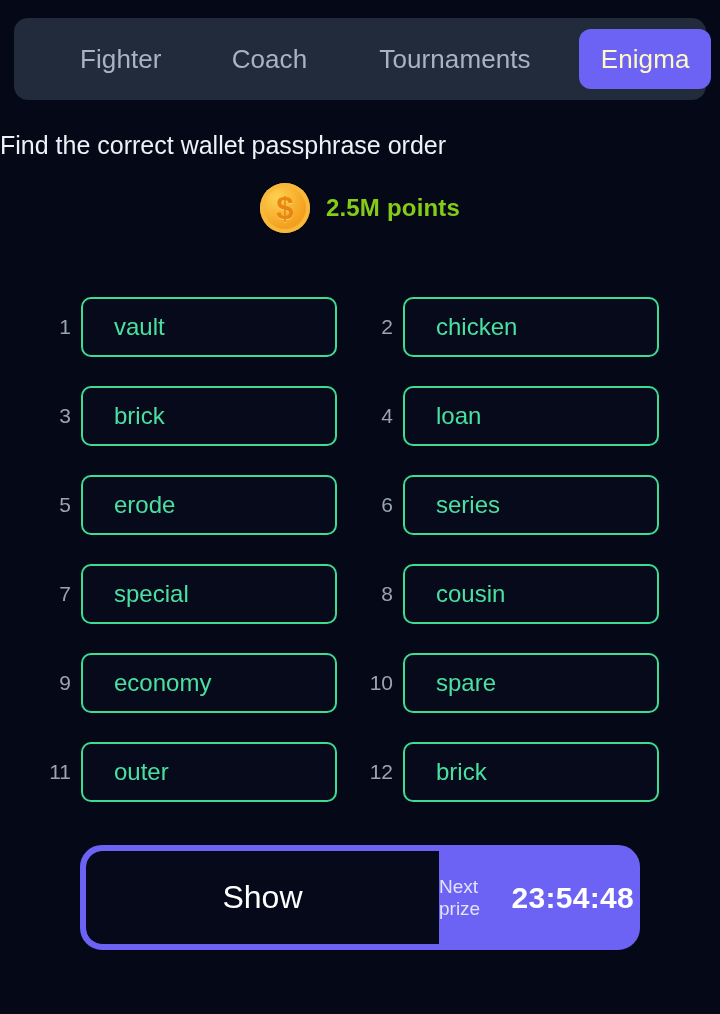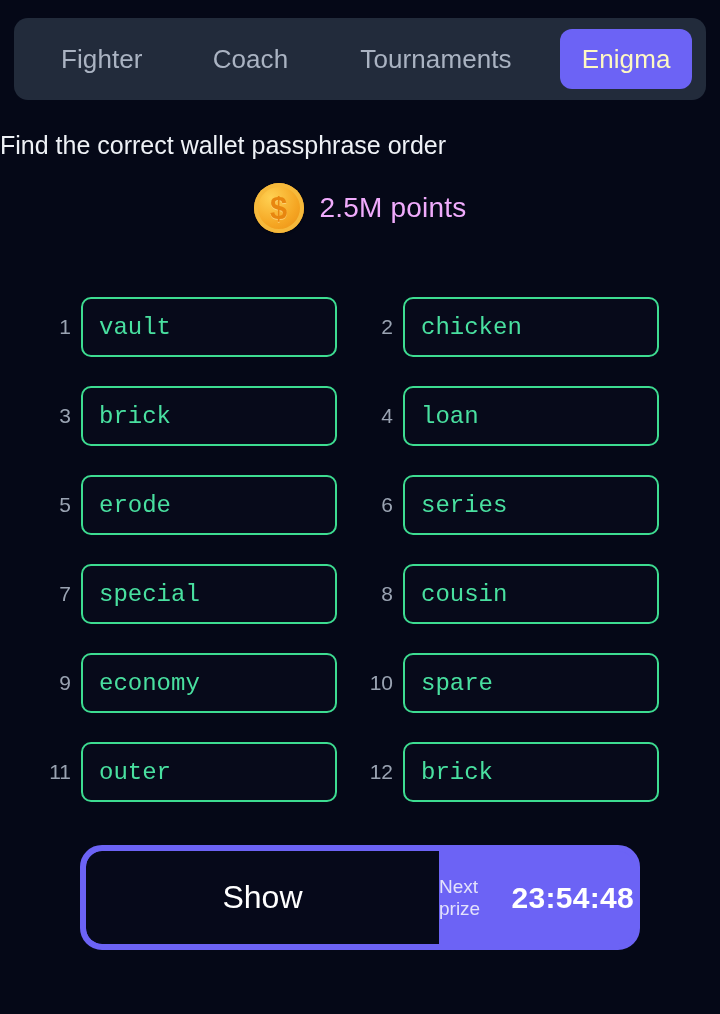--- a/index.html
+++ b/index.html
@@ -27,21 +27,21 @@
     left: 14px;
     top: 18px;
     width: 692px;
     height: 82px;
     background: #222b3b;
     border-radius: 14px;
     display: flex;
     align-items: center;
     justify-content: flex-start;
     box-sizing: border-box;
-    padding: 0 8px 0 3px;
+    padding: 0 8px 0 22px;
   }
   .tab {
     height: 60px;
     display: flex;
     align-items: center;
     justify-content: center;
     padding: 0 22px;
     font-size: 26px;
     color: #aab3c2;
     border-radius: 12px;
@@ -89,23 +89,23 @@
     position: relative;
   }
   .coin .dollar {
     font-size: 31px;
     font-weight: bold;
     color: #e8860f;
     line-height: 1;
     text-shadow: 0 1px 0 rgba(255, 225, 150, .65);
   }
   .prize-text {
-    font-size: 28px;
-    font-weight: normal;
-    color: #f0abfc;
+    font-size: 24px;
+    font-weight: bold;
+    color: #84cc16;
     letter-spacing: .2px;
   }
 
   
   .grid {
     position: absolute;
     left: 0;
     top: 291px;
     width: 720px;
   }
@@ -130,24 +130,23 @@
   }
   .cell {
     width: 256px;
     height: 60px;
     box-sizing: border-box;
     border: 2px solid #3ddc91;
     border-radius: 10px;
     background: #070a1a;
     display: flex;
     align-items: center;
-    padding-left: 16px;
+    padding-left: 31px;
     font-size: 24px;
     color: #49e0a0;
-    font-family: Liberation Mono, monospace;
   }
 
   
   .action-pill {
     position: absolute;
     left: 80px;
     top: 845px;
     width: 560px;
     height: 105px;
     box-sizing: border-box;

